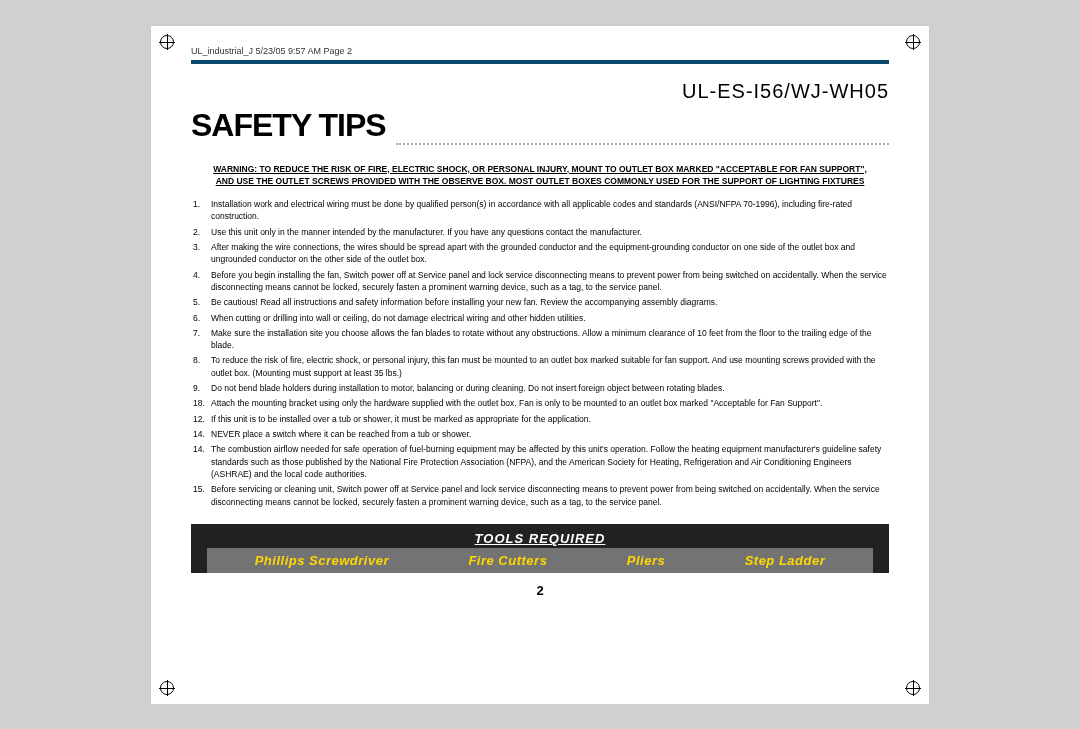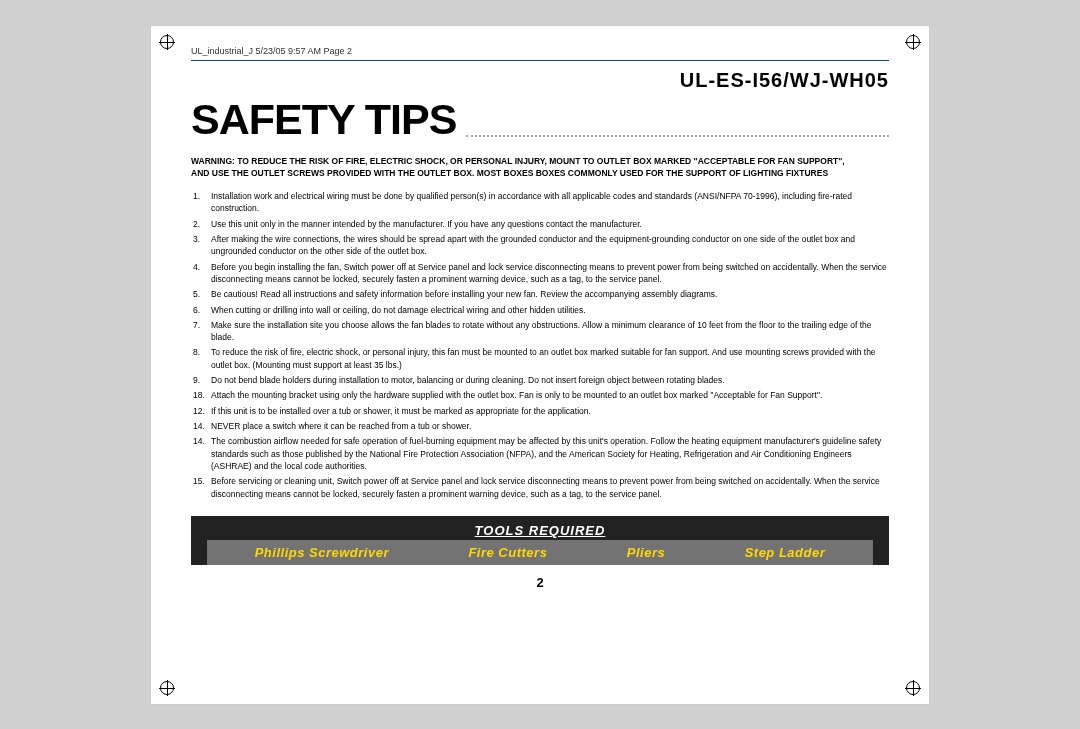--- a/index.html
+++ b/index.html
@@ -53,42 +53,42 @@
     }
     .reg-top-left { top: 8px; left: 8px; }
     .reg-top-right { top: 8px; right: 8px; }
     .reg-bottom-left { bottom: 8px; left: 8px; }
     .reg-bottom-right { bottom: 8px; right: 8px; }
 
     
     .meta-line {
       font-size: 9px;
       color: #333;
-      margin-bottom: 8px;
-      border-bottom: 1px solid #0c4a6e;
+      margin-bottom: 16px;
+      border-bottom: 4px solid #0c4a6e;
       padding-bottom: 4px;
     }
 
     
     .model-number {
       text-align: right;
       font-size: 20px;
-      font-weight: bold;
+      font-weight: normal;
       color: #000;
       margin-bottom: 6px;
       margin-top: 4px;
       letter-spacing: 1px;
     }
 
     
     .safety-title {
-      font-size: 43px;
+      font-size: 32px;
       font-weight: 900;
       color: #000;
-      margin-bottom: 4px;
+      margin-bottom: 12px;
       line-height: 1;
       font-family: Arial Black, Arial, sans-serif;
       letter-spacing: -1px;
     }
 
     
     .observe-section {
       text-align: center;
       margin-bottom: 8px;
     }
@@ -97,21 +97,22 @@
       font-weight: bold;
       text-decoration: underline;
       letter-spacing: 1px;
       color: #000;
     }
     .observe-warning {
       font-size: 8.5px;
       font-weight: bold;
       color: #000;
       line-height: 1.5;
-      text-align: left;
+      text-align: center;
+      text-decoration: underline;
     }
 
     
     .instructions-list {
       margin: 10px 0 10px 0;
       padding-left: 0;
       list-style: none;
     }
     .instructions-list li {
       font-size: 8.5px;
@@ -206,21 +207,21 @@
   <div class="model-number">UL-ES-I56/WJ-WH05</div>
 
   <div class="title-row">
     <span class="safety-title">SAFETY TIPS</span>
     <div class="title-dotted"></div>
   </div>
 
   <div class="observe-section">
     <div class="observe-warning">
       <span>WARNING: TO REDUCE THE RISK OF FIRE, ELECTRIC SHOCK, OR PERSONAL INJURY, MOUNT TO OUTLET BOX MARKED "ACCEPTABLE FOR FAN SUPPORT",</span><br>
-      <span>AND USE THE OUTLET SCREWS PROVIDED WITH THE OUTLET BOX. MOST BOXES BOXES COMMONLY USED FOR THE SUPPORT OF LIGHTING FIXTURES</span><br>
+      <span>AND USE THE OUTLET SCREWS PROVIDED WITH THE OBSERVE BOX. MOST OUTLET BOXES COMMONLY USED FOR THE SUPPORT OF LIGHTING FIXTURES</span><br>
     </div>
   </div>
 
   <ol class="instructions-list">
   <li><span class="num">1.</span>Installation work and electrical wiring must be done by qualified person(s) in accordance with all applicable codes and standards (ANSI/NFPA 70-1996), including fire-rated construction.</li>
       <li><span class="num">2.</span>Use this unit only in the manner intended by the manufacturer.  If you have  any questions contact the manufacturer.</li>
       <li><span class="num">3.</span>After making the wire connections, the wires should be spread apart with the grounded conductor and the equipment-grounding conductor on one side of the outlet box and ungrounded conductor on the other side of the outlet box.</li>
       <li><span class="num">4.</span>Before you begin installing the fan, Switch power off at Service panel and lock service disconnecting means to prevent power from being switched on accidentally.  When the service disconnecting means cannot be locked, securely fasten a prominent warning device, such  as a tag, to the service panel.</li>
       <li><span class="num">5.</span>Be cautious!  Read all instructions and safety information before installing your new fan.  Review the accompanying assembly diagrams.</li>
       <li><span class="num">6.</span>When cutting or drilling into wall or ceiling, do not damage electrical wiring and other hidden utilities.</li>

